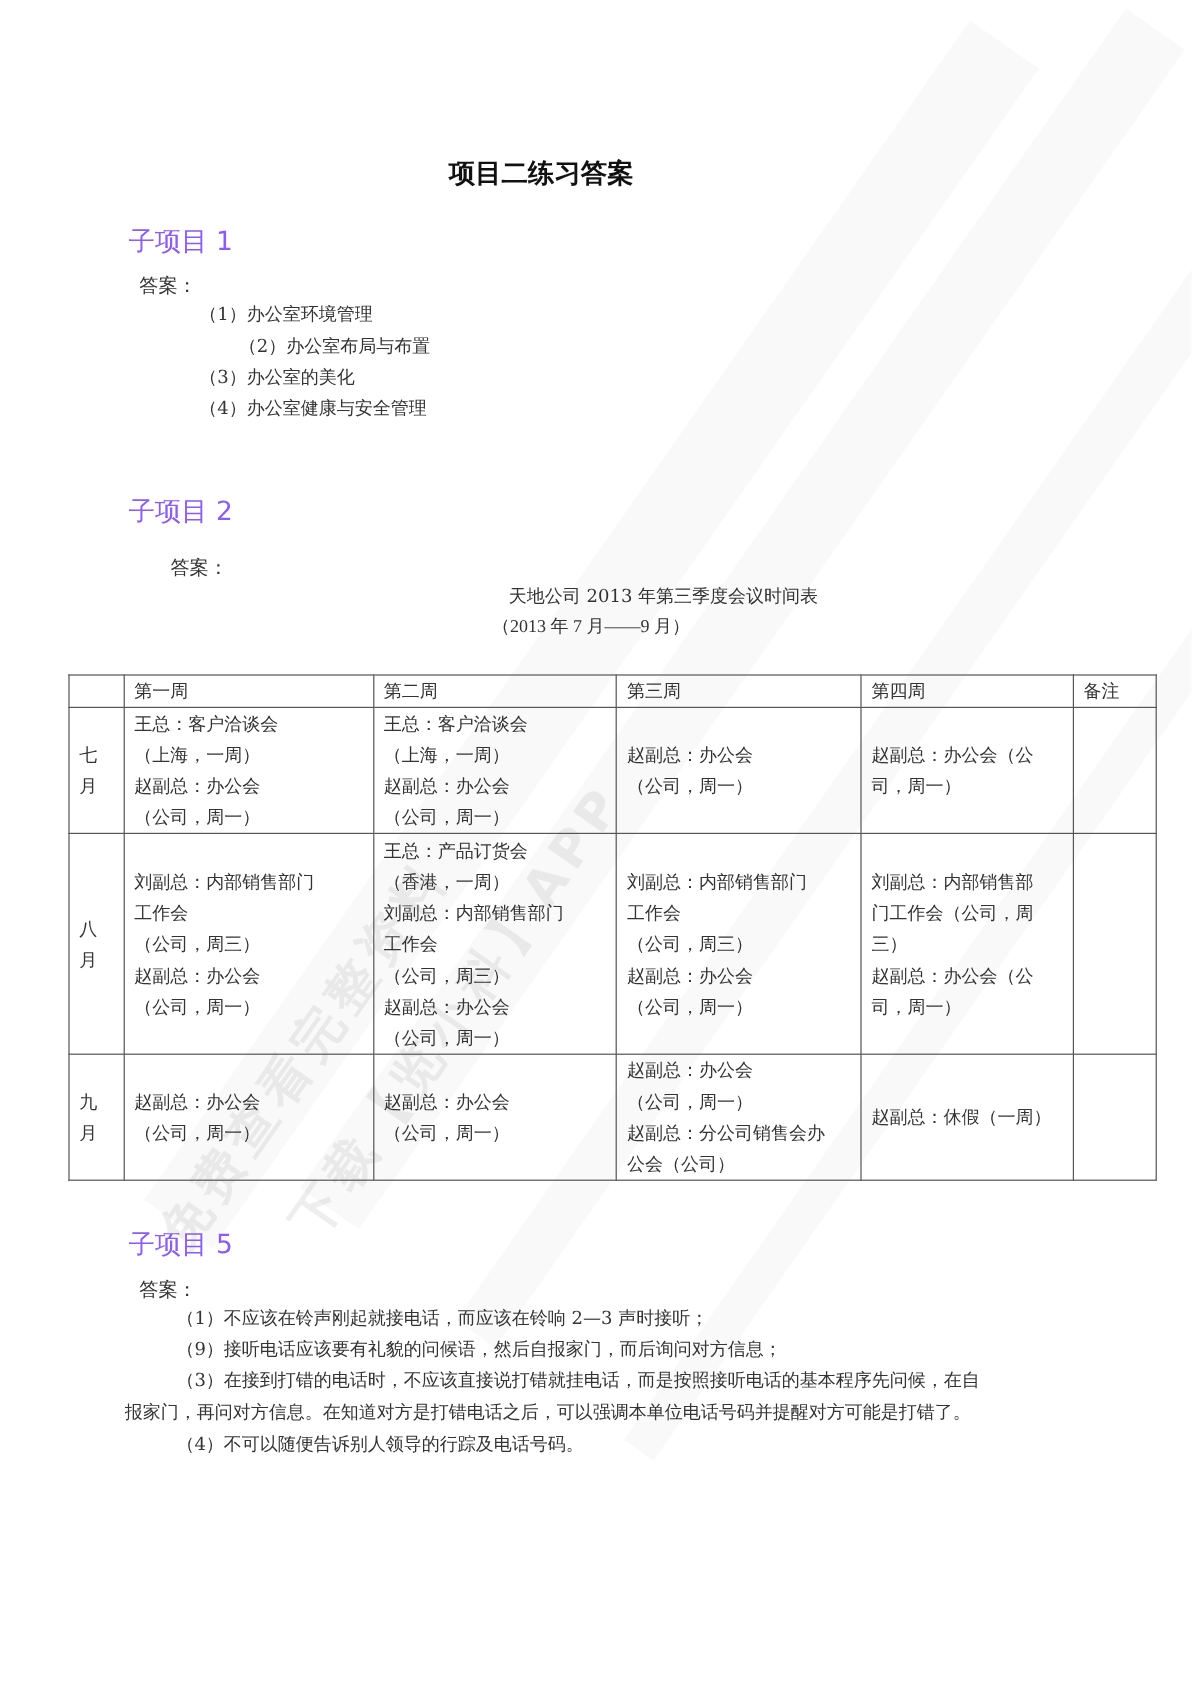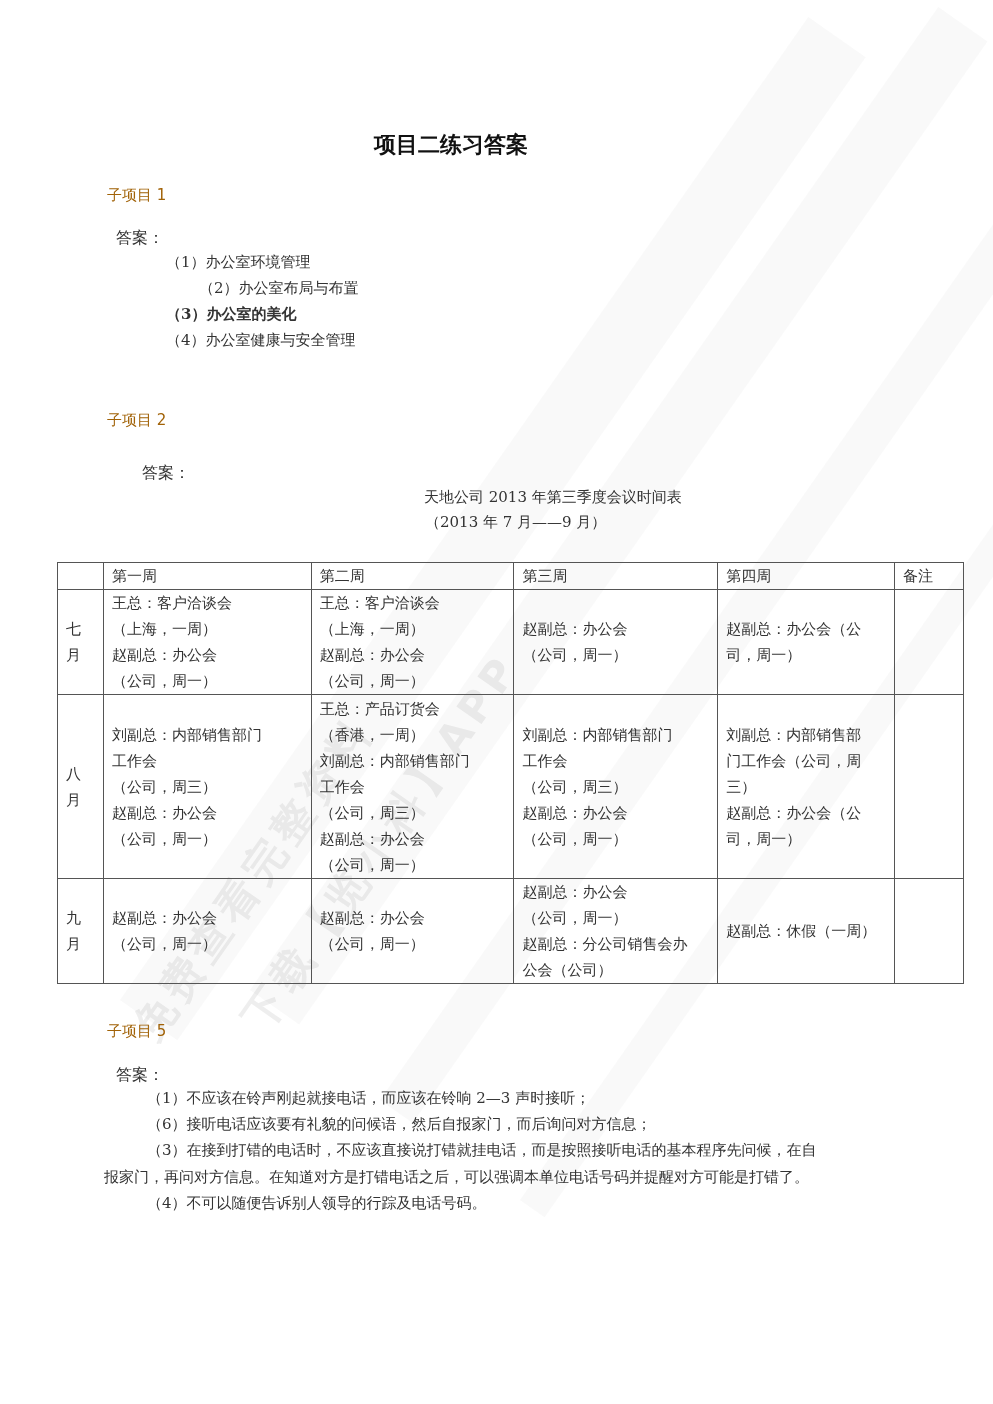--- a/index.html
+++ b/index.html
@@ -21,21 +21,21 @@
     .wm-text2 {
       position: absolute; left: 230px; top: 1010px; transform: rotate(-55deg); transform-origin: left top;
       font-family: "DejaVu Sans", sans-serif; font-weight: bold; font-size: 42px; color: rgba(150,150,150,0.16);
       white-space: nowrap; letter-spacing: 6px;
     }
     .doc-title {
       position: absolute; left: 0; width: 902px; top: 130px; text-align: center;
       font-family: "DejaVu Sans", sans-serif; font-weight: bold; font-size: 22px; color: #111;
     }
     .section-title {
-      position: absolute; left: 107px; font-family: "DejaVu Sans", sans-serif; font-size: 15px; color: #a16207;
+      position: absolute; left: 107px; font-family: "DejaVu Sans", sans-serif; font-size: 22px; color: #8b5cf6;
     }
     .answer-label { position: absolute; font-size: 16px; color: #333; }
     .list-item { position: absolute; left: 166px; font-size: 15px; color: #333; }
     .table-caption {
       position: absolute; font-size: 15px; color: #333; white-space: nowrap;
     }
     table.schedule {
       position: absolute; left: 57px; top: 562px; border-collapse: collapse; width: 907px;
       font-size: 15px; color: #333;
     }
@@ -59,27 +59,27 @@
   <div class="wm-text">免费查看完整资料</div>
   <div class="wm-text2">下载【览小科】APP</div>
 </div>
 
 <div class="doc-title">项目二练习答案</div>
 
 <div class="section-title" style="top:186px;">子项目 1</div>
 <div class="answer-label" style="left:116px; top:228px;">答案：</div>
 <div class="list-item" style="top:253px;">（1）办公室环境管理</div>
 <div class="list-item" style="top:279px;margin-left:33px;">（2）办公室布局与布置</div>
-<div class="list-item" style="top:305px;font-weight:bold;">（3）办公室的美化</div>
+<div class="list-item" style="top:305px;">（3）办公室的美化</div>
 <div class="list-item" style="top:331px;">（4）办公室健康与安全管理</div>
 
 <div class="section-title" style="top:411px;">子项目 2</div>
 <div class="answer-label" style="left:142px; top:463px;">答案：</div>
 <div class="table-caption" style="left:424px; top:488px;">天地公司 2013 年第三季度会议时间表</div>
-<div class="table-caption" style="left:425px; top:513px;">（2013 年 7 月——9 月）</div>
+<div class="table-caption" style="left:410px; top:513px;font-family:Liberation Serif, serif;">（2013 年 7 月——9 月）</div>
 
 <table class="schedule">
   <colgroup>
     <col style="width:46px">
     <col style="width:208px">
     <col style="width:203px">
     <col style="width:204px">
     <col style="width:177px">
     <col style="width:69px">
   </colgroup>
@@ -184,16 +184,16 @@
         <span class="cell-line">赵副总：休假（一周）</span>
       </td>
       <td></td>
     </tr>
   </tbody>
 </table>
 
 <div class="section-title" style="top:1022px;">子项目 5</div>
 <div class="answer-label" style="left:116px; top:1065px;">答案：</div>
 <div class="p3" style="left:147px; top:1085px;">（1）不应该在铃声刚起就接电话，而应该在铃响 2—3 声时接听；</div>
-<div class="p3" style="left:147px; top:1111px;">（6）接听电话应该要有礼貌的问候语，然后自报家门，而后询问对方信息；</div>
+<div class="p3" style="left:147px; top:1111px;">（9）接听电话应该要有礼貌的问候语，然后自报家门，而后询问对方信息；</div>
 <div class="p3" style="left:147px; top:1137px; width:780px; white-space:nowrap; overflow:hidden;">（3）在接到打错的电话时，不应该直接说打错就挂电话，而是按照接听电话的基本程序先问候，在自</div>
 <div class="p3" style="left:104px; top:1164px; width:830px; white-space:nowrap; overflow:hidden;">报家门，再问对方信息。在知道对方是打错电话之后，可以强调本单位电话号码并提醒对方可能是打错了。</div>
 <div class="p3" style="left:147px; top:1190px;">（4）不可以随便告诉别人领导的行踪及电话号码。</div>
 
 </body></html>

